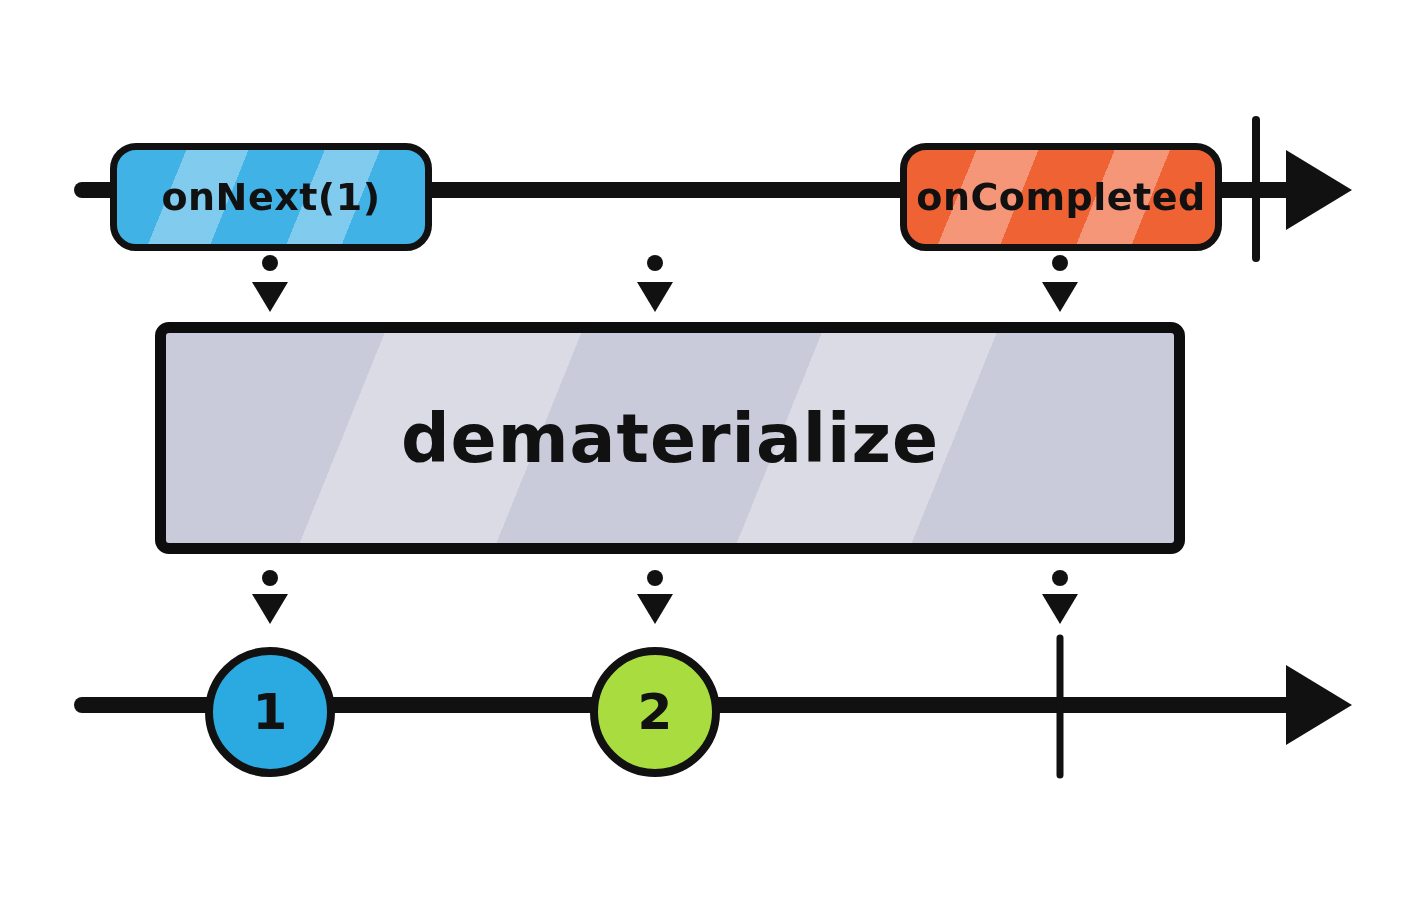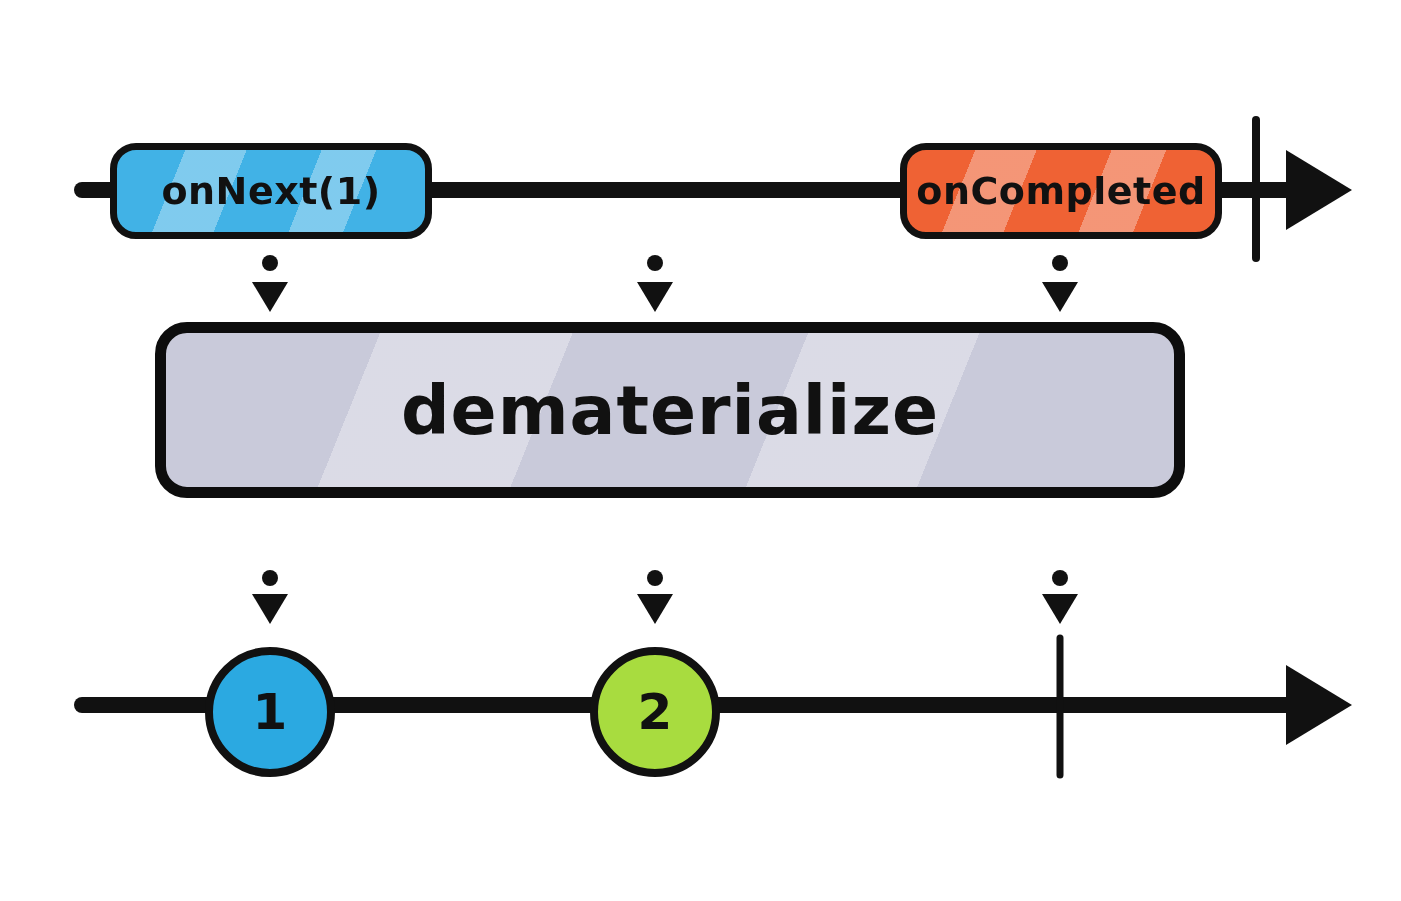--- a/index.html
+++ b/index.html
@@ -19,21 +19,21 @@
     position: absolute;
     left: 0;
     top: 0;
     z-index: 1;
   }
   
   .event-box {
     position: absolute;
     top: 143px;
     width: 322px;
-    height: 96px;
+    height: 108px;
     border: 7px solid #111;
     border-radius: 26px;
     display: flex;
     align-items: center;
     justify-content: center;
     z-index: 2;
     box-sizing: border-box;
   }
   .event-box .label {
     font-size: 38px;
@@ -49,23 +49,23 @@
       rgba(255,255,255,0) 38% 60%,
       rgba(255,255,255,0.33) 60% 76%,
       rgba(255,255,255,0) 76% 100%);
   }
   
   .operator-box {
     position: absolute;
     left: 155px;
     top: 322px;
     width: 1030px;
-    height: 176px;
+    height: 232px;
     border: 11px solid #0d0d0d;
-    border-radius: 32px;
+    border-radius: 14px;
     display: flex;
     align-items: center;
     justify-content: center;
     z-index: 2;
     box-sizing: border-box;
   }
   .operator-box .label {
     font-size: 68px;
     font-weight: 700;
     color: #111;

